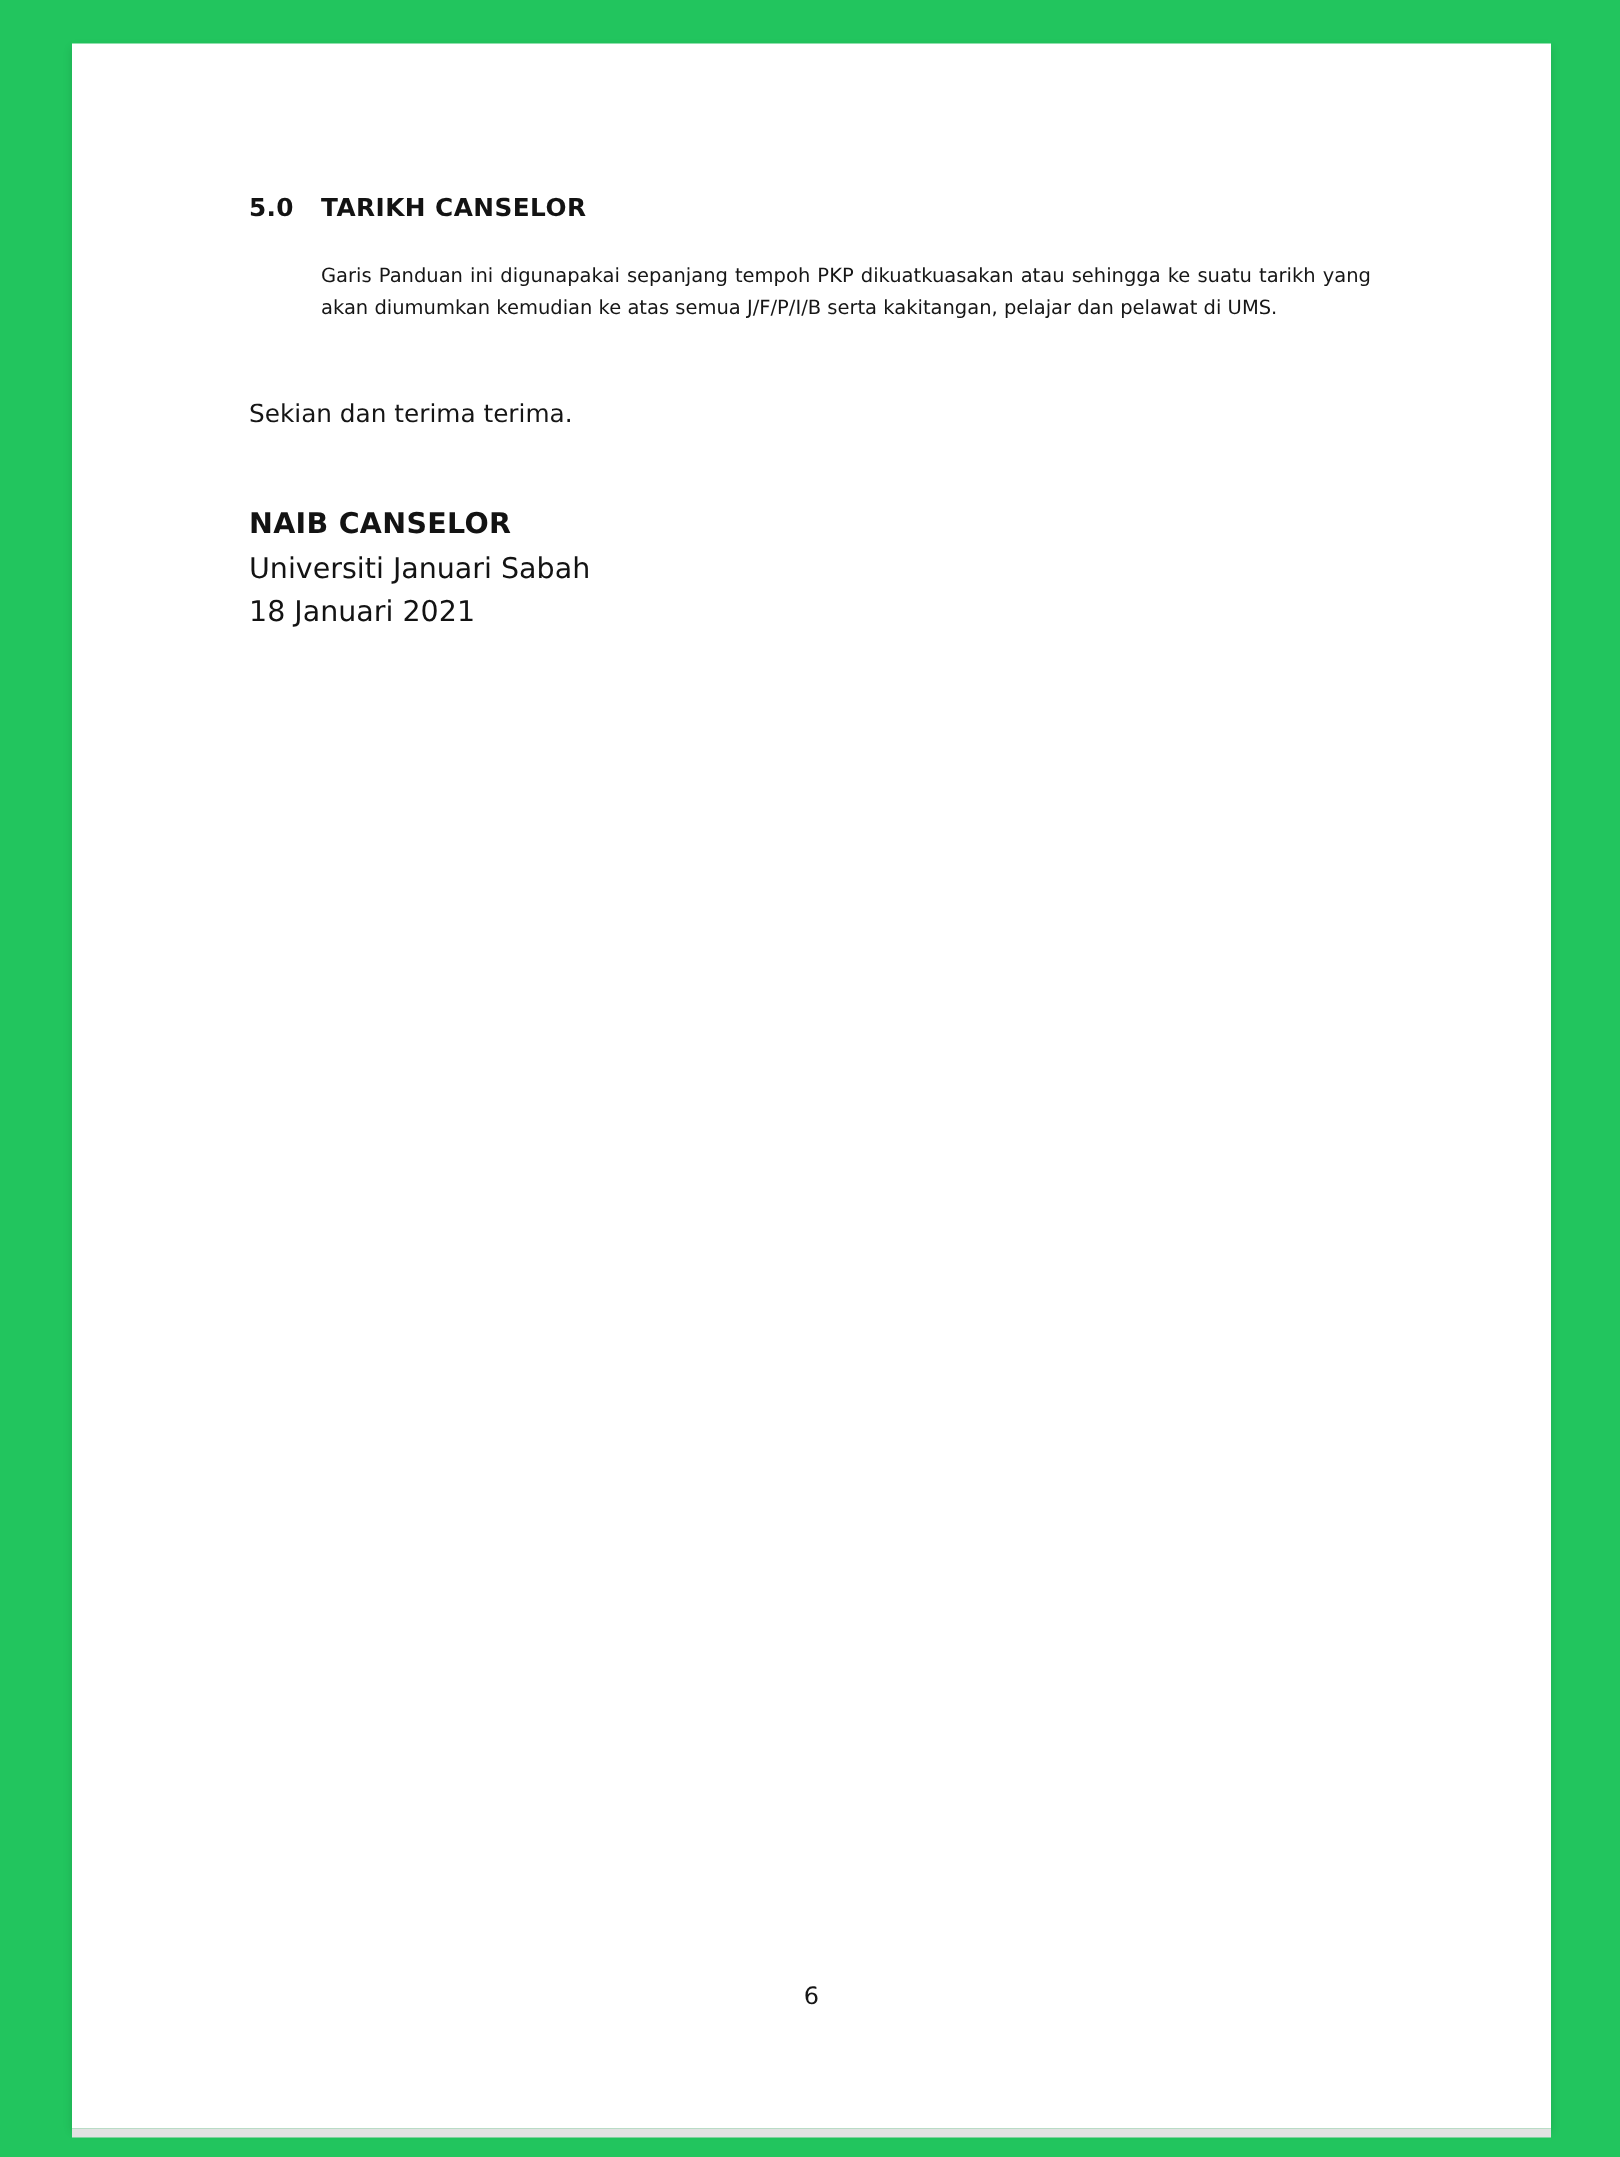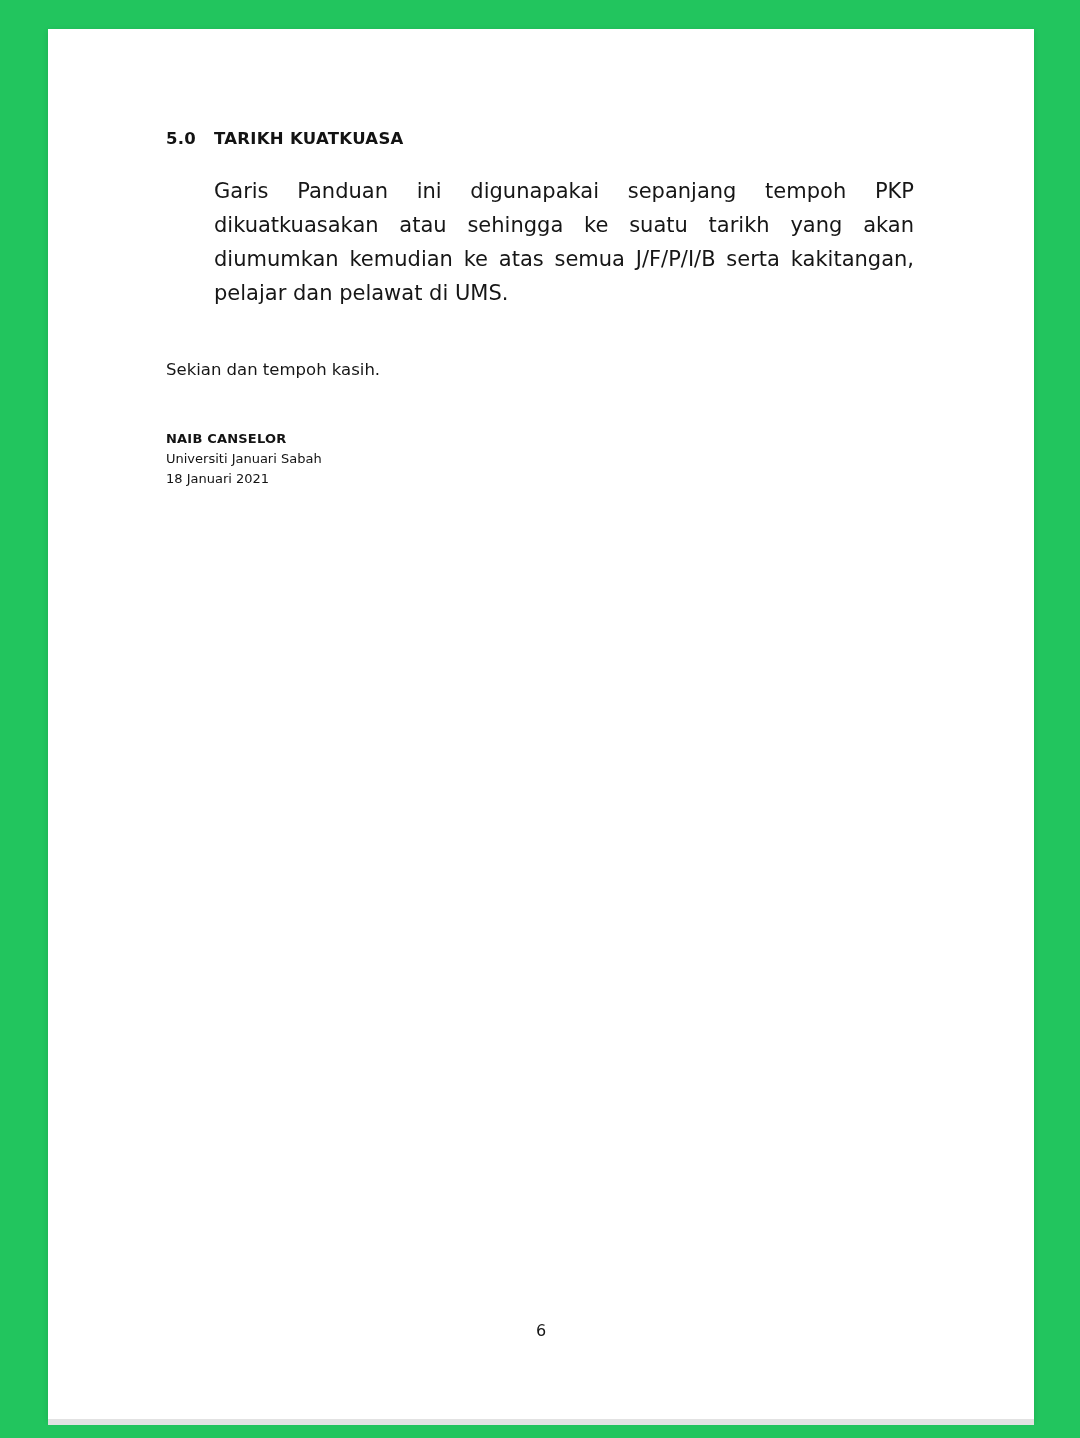--- a/index.html
+++ b/index.html
@@ -48,34 +48,34 @@
     width: 48px;
     flex: none;
   }
   .section-title {
     letter-spacing: 0.3px;
   }
   .section-body {
     margin-top: 26px;
     margin-left: 48px;
     width: 700px;
-    font-size: 21px;
+    font-size: 13px;
     line-height: 1.62;
     color: #161616;
     text-align: justify;
     text-justify: inter-word;
   }
   .closing {
     margin-top: 50px;
     font-size: 16.5px;
     color: #161616;
   }
   .signature {
     margin-top: 50px;
-    font-size: 13px;
+    font-size: 19px;
     color: #131313;
     line-height: 1.55;
   }
   .signature-title {
     font-weight: bold;
     letter-spacing: 0.2px;
   }
   .signature-line {
     font-weight: normal;
   }
@@ -100,26 +100,26 @@
 </head>
 <body>
 
 <div class="page-viewport">
   <div class="page-sheet">
 
     <div class="content">
 
       <div class="section-heading">
         <span class="section-number">5.0</span>
-        <span class="section-title">TARIKH KUATKUASA</span>
+        <span class="section-title">TARIKH CANSELOR</span>
       </div>
 
       <p class="section-body">Garis Panduan ini digunapakai sepanjang tempoh PKP dikuatkuasakan atau sehingga ke suatu tarikh yang akan diumumkan kemudian ke atas semua J/F/P/I/B serta kakitangan, pelajar dan pelawat di UMS.</p>
 
-      <p class="closing">Sekian dan tempoh kasih.</p>
+      <p class="closing">Sekian dan terima terima.</p>
 
       <div class="signature">
         <div class="signature-title">NAIB CANSELOR</div>
         <div class="signature-line">Universiti Januari Sabah</div>
         <div class="signature-line">18 Januari 2021</div>
       </div>
 
     </div>
 
     <div class="page-number">6</div>

